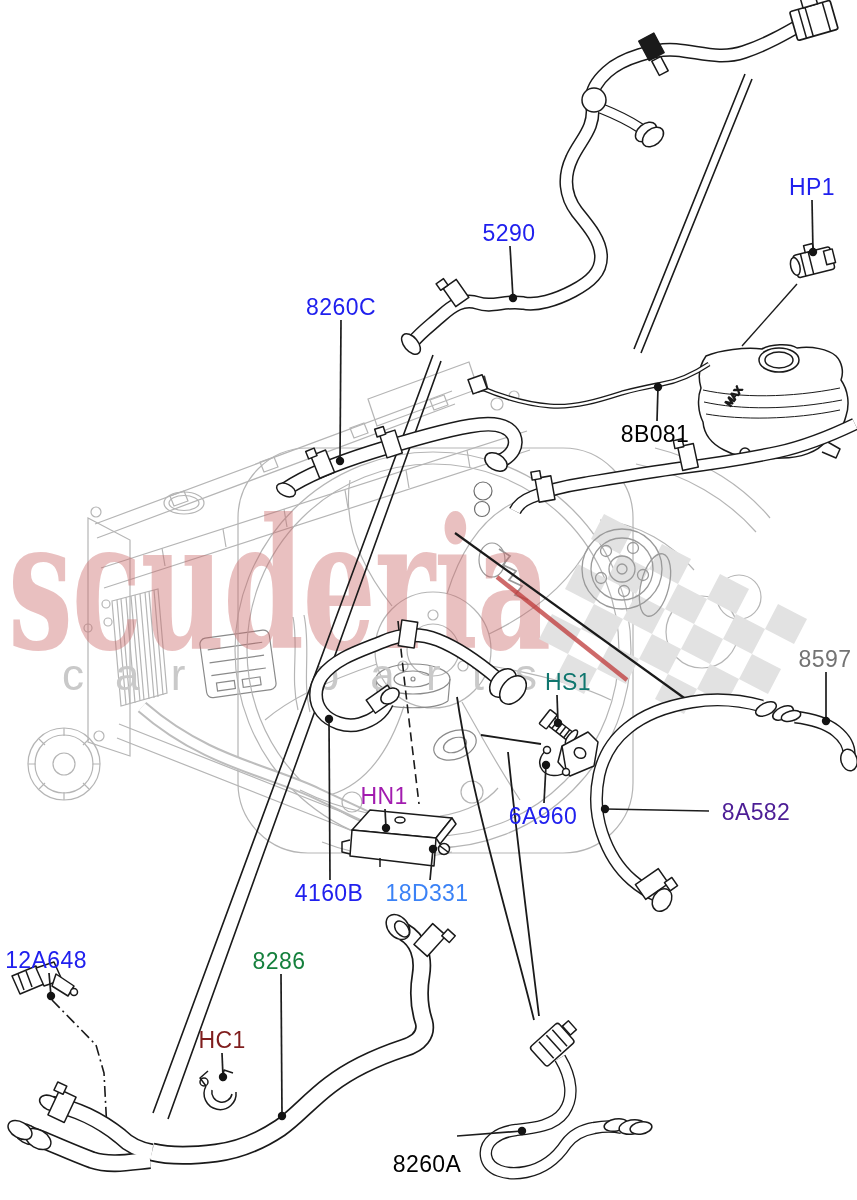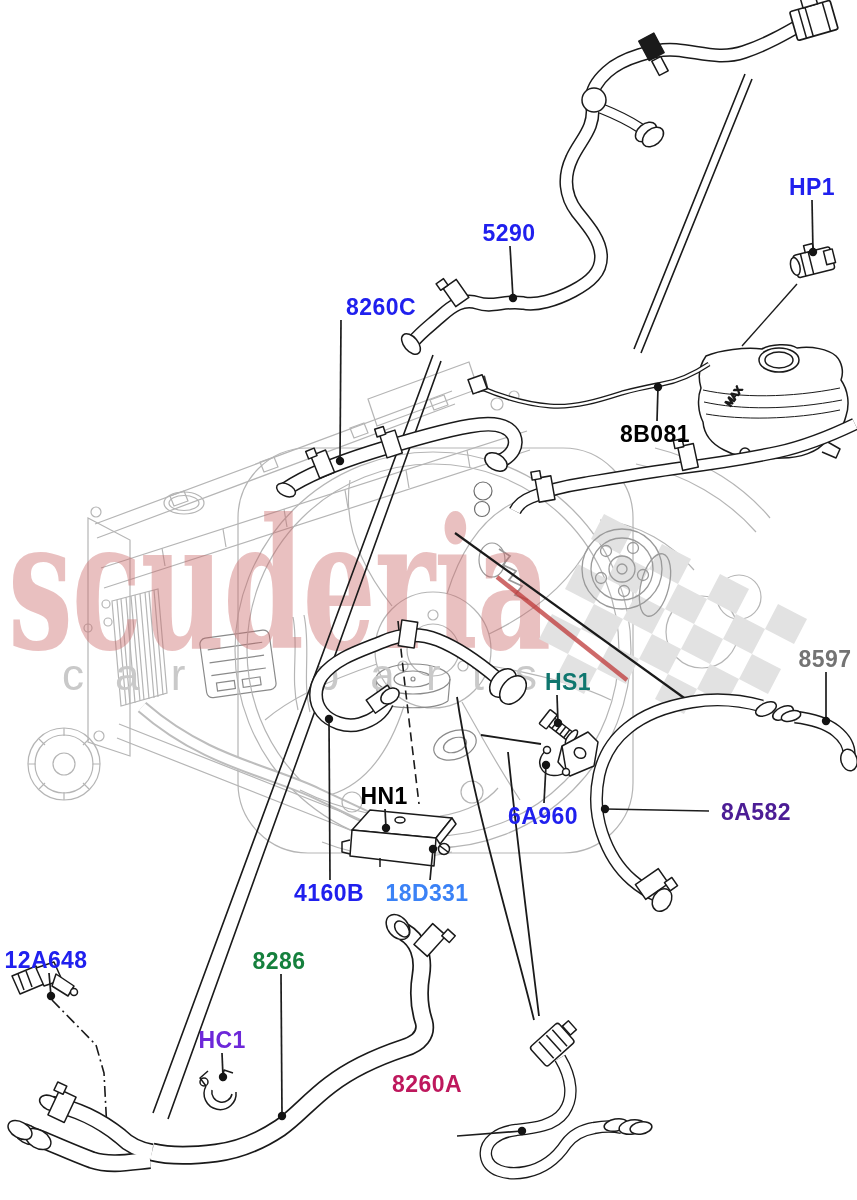--- a/index.html
+++ b/index.html
@@ -1,20 +1,20 @@
 <!DOCTYPE html>
 <html><head>
 <meta charset="utf-8">
 <style>
   html,body{margin:0;padding:0;background:#ffffff;}
   .stage{position:relative;width:857px;height:1200px;background:#ffffff;overflow:hidden;
          font-family:"Liberation Sans",sans-serif;}
   .stage svg{position:absolute;left:0;top:0;}
   #labels-layer{position:absolute;left:0;top:0;width:857px;height:1200px;pointer-events:none;}
-  .part-label{position:absolute;transform:translate(-50%,-50%);font-size:23px;font-weight:700;
+  .part-label{position:absolute;transform:translate(-50%,-50%);font-size:23px;font-weight:400;
               letter-spacing:.4px;white-space:nowrap;pointer-events:auto;cursor:pointer;}
   .wm-brand{font-family:"DejaVu Serif",serif;font-weight:bold;}
   .wm-sub{font-family:"Liberation Sans",sans-serif;letter-spacing:20px;word-spacing:55px;}
   .max-txt{font-family:"Liberation Sans",sans-serif;font-size:10px;fill:#777;}
 </style>
 </head>
 <body>
 
 <div class="stage">
 <svg id="diagram" width="857" height="1200" viewBox="0 0 857 1200">
@@ -374,28 +374,28 @@
         <circle cx="282" cy="1116" r="4.2" fill="#141414"></circle>
         <line x1="222" y1="1053" x2="223" y2="1077" stroke="#1d1d1d" stroke-width="1.7"></line>
         <circle cx="223" cy="1077" r="4.2" fill="#141414"></circle>
         <line x1="457" y1="1136" x2="522" y2="1131" stroke="#1d1d1d" stroke-width="1.7"></line>
         <circle cx="522" cy="1131" r="4.2" fill="#141414"></circle>
       </g>
 </svg>
 
 <div id="labels-layer">
       <div class="part-label" style="left: 509px; top: 233px; color: rgb(32, 32, 238);">5290</div>
-      <div class="part-label" style="left: 341px; top: 307px; color: rgb(32, 32, 238); margin-left: 40px;">8260C</div>
+      <div class="part-label" style="left: 341px; top: 307px; color: rgb(32, 32, 238);">8260C</div>
       <div class="part-label" style="left: 812px; top: 187px; color: rgb(32, 32, 238);">HP1</div>
       <div class="part-label" style="left: 655px; top: 434px; color: #000000;">8B081</div>
       <div class="part-label" style="left: 825px; top: 659px; color: #737373;">8597</div>
       <div class="part-label" style="left: 556px; top: 682px; color: #0f766e; margin-left: 12px;">HS1</div>
       <div class="part-label" style="left: 543px; top: 816px; color: rgb(32, 32, 238);">6A960</div>
       <div class="part-label" style="left: 756px; top: 812px; color: #4c1d95;">8A582</div>
-      <div class="part-label" style="left: 384px; top: 796px; color: #000000;">HN1</div>
+      <div class="part-label" style="left: 384px; top: 796px; color: #a21caf;">HN1</div>
       <div class="part-label" style="left: 427px; top: 893px; color: #3b82f6;">18D331</div>
       <div class="part-label" style="left: 329px; top: 893px; color: rgb(32, 32, 238);">4160B</div>
       <div class="part-label" style="left: 46px; top: 960px; color: rgb(32, 32, 238);">12A648</div>
       <div class="part-label" style="left: 279px; top: 961px; color: #15803d;">8286</div>
-      <div class="part-label" style="left: 222px; top: 1040px; color: #6d28d9;">HC1</div>
-      <div class="part-label" style="left: 427px; top: 1084px; color: #be185d;">8260A</div>
+      <div class="part-label" style="left: 222px; top: 1040px; color: #7f1d1d;">HC1</div>
+      <div class="part-label" style="left: 427px; top: 1164px; color: #000000;">8260A</div>
     </div>
 </div>
 
 </body></html>

